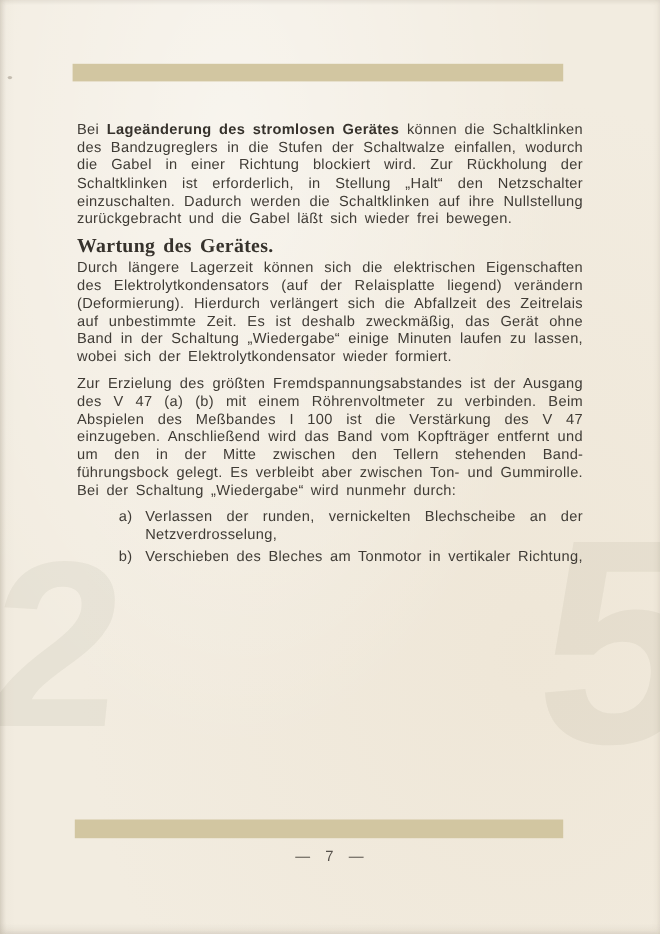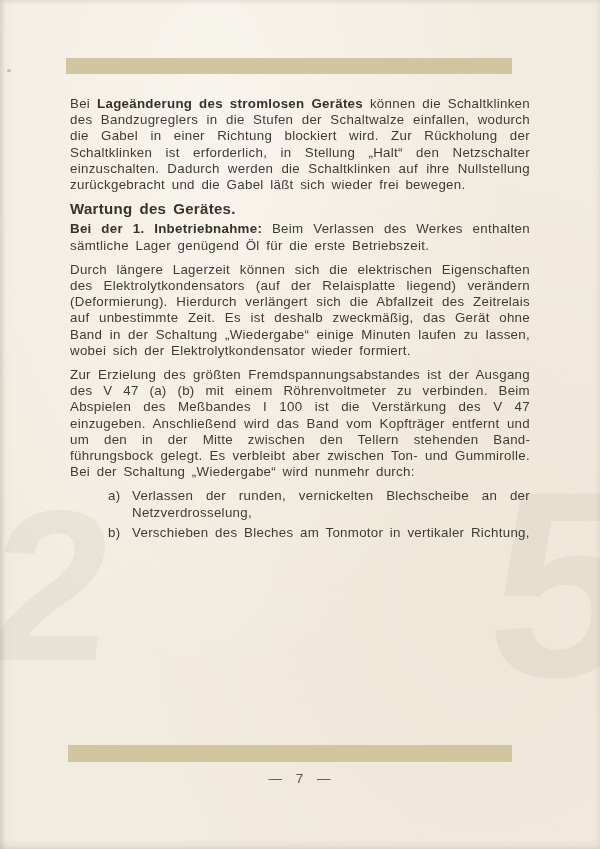--- a/index.html
+++ b/index.html
@@ -27,39 +27,40 @@
   }
   .rule {
     position: absolute;
     background: #d2c6a1;
   }
   .rule.top { left: 66px; top: 58px; width: 446px; height: 16px; }
   .rule.bottom { left: 68px; top: 745px; width: 444px; height: 17px; }
 
   .content {
     position: absolute;
-    left: 70px; top: 96px; width: 460px;
+    left: 70px; top: 110px; width: 460px;
     color: #3f3b35;
     font-size: 13.3px;
     line-height: 16.2px;
     letter-spacing: 0.3px;
     word-spacing: 2.6px;
     text-align: justify;
     -moz-text-align-last: left;
     text-align-last: left;
   }
   .content p { margin: 0 0 8px 0; }
   .content b { color: #36322c; }
   h2.heading {
-    font-size: 15px;
+    font-size: 18px;
     line-height: 16.2px;
     margin: 0 0 4px 0;
     color: #36322c;
     font-weight: bold;
     letter-spacing: 0.3px;
+    font-family: Liberation Serif, serif;
   }
   .list { margin: 2px 0 0 0; }
   .list-item {
     position: relative;
     padding-left: 62px;
     margin-bottom: 4px;
   }
   .list-item .marker {
     position: absolute; left: 38px; top: 0;
   }
@@ -100,21 +101,20 @@
   <div class="watermark right">5</div>
 
   <div class="content">
 
     <p><span>Bei </span><b>Lageänderung des stromlosen Gerätes</b><span> können die Schalt­klinken des Bandzugreglers in die Stufen der Schaltwalze einfallen, wodurch die Gabel in einer Richtung blockiert wird. Zur Rück­holung der Schaltklinken ist erforderlich, in Stellung „Halt“ den Netzschalter einzuschalten. Dadurch werden die Schaltklinken auf ihre Nullstellung zurückgebracht und die Gabel läßt sich wieder frei bewegen.</span></p>
 
 
 
     <h2 class="heading">Wartung des Gerätes.</h2>
 
-    <p><b>Bei der 1. Inbetriebnahme:</b><span> Beim Verlassen des Werkes enthalten sämtliche Lager genügend Öl für die erste Betriebszeit.</span></p>
 
     <p><span>Durch längere Lagerzeit können sich die elektrischen Eigenschaften des Elektrolytkondensators (auf der Relaisplatte liegend) ver­ändern (Deformierung). Hierdurch verlängert sich die Abfallzeit des Zeitrelais auf unbestimmte Zeit. Es ist deshalb zweckmäßig, das Gerät ohne Band in der Schaltung „Wiedergabe“ einige Minuten laufen zu lassen, wobei sich der Elektrolytkondensator wieder for­miert.</span></p>
 
     <p><span>Zur Erzielung des größten Fremdspannungsabstandes ist der Aus­gang des V 47 (a) (b) mit einem Röhrenvoltmeter zu verbinden. Beim Abspielen des Meßbandes I 100 ist die Verstärkung des V 47 einzugeben. Anschließend wird das Band vom Kopfträger entfernt und um den in der Mitte zwischen den Tellern stehenden Band­führungsbock gelegt. Es verbleibt aber zwischen Ton- und Gummi­rolle. Bei der Schaltung „Wiedergabe“ wird nunmehr durch:</span></p>
 
     <div class="list">
       <div class="list-item">
         <span class="marker">a)</span>
         <span>Verlassen der runden, vernickelten Blechscheibe an der Netzverdrosselung,</span>
       </div>

